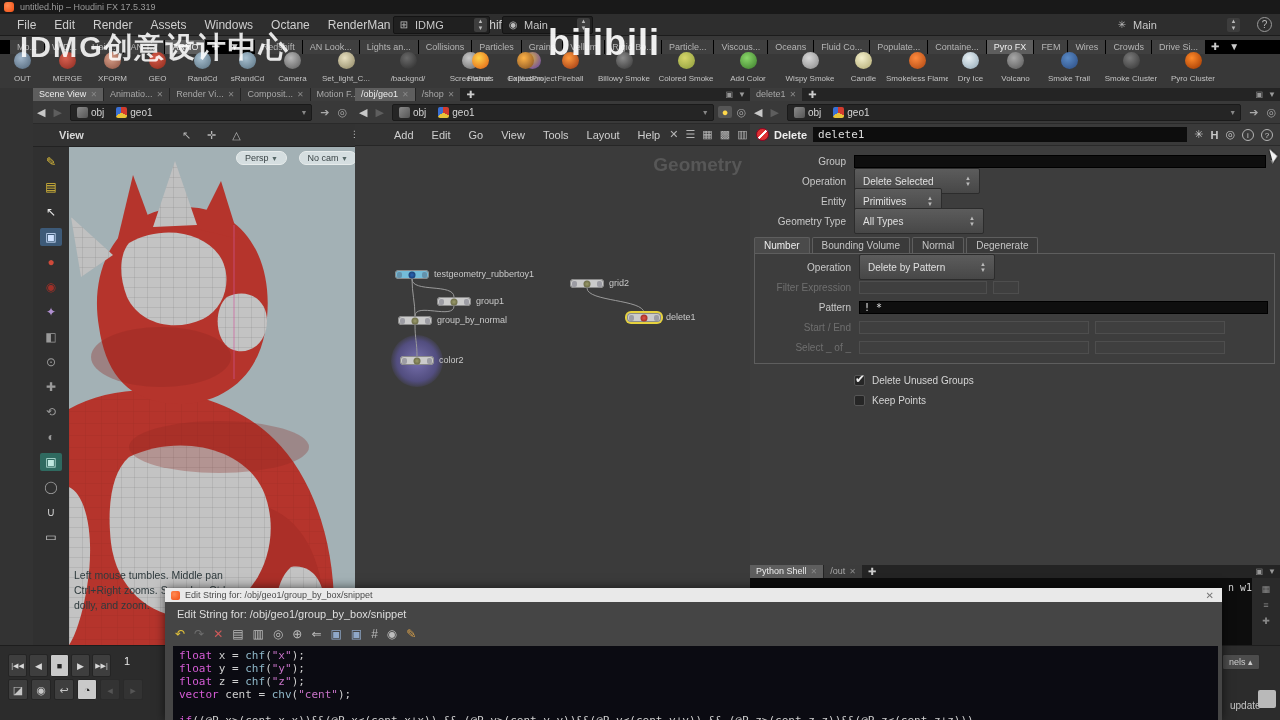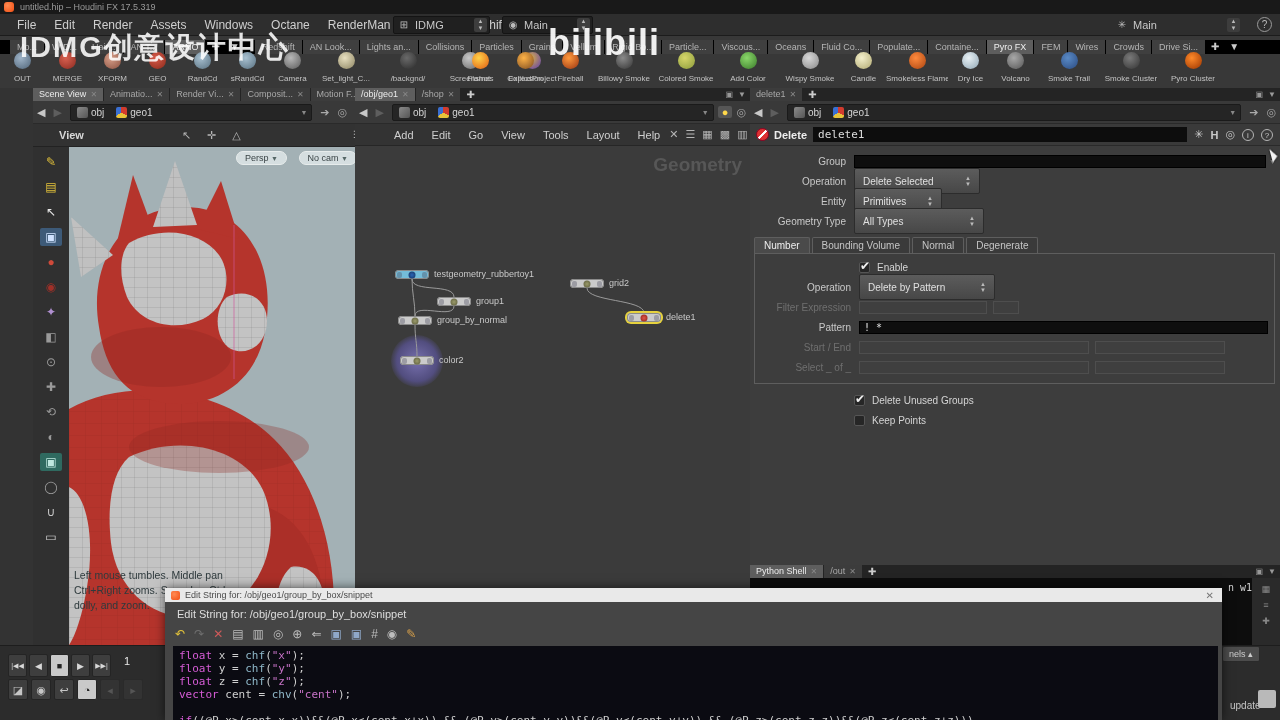--- a/index.html
+++ b/index.html
@@ -181,21 +181,21 @@
     border-top:1px solid #1d1d1d; }
   .tbtn { position:absolute; width:19px; height:23px; background:#3e3e3e; border:1px solid #242424;
     border-radius:2px; color:#d8d8d8; font-size:9px; text-align:center; line-height:22px; }
   .tbtn.lit { background:#c9c9c9; color:#222; }
   #frame-num { position:absolute; left:124px; top:9px; color:#e8e8e8; font-size:11px; }
   #play-row2 { position:absolute; left:8px; top:33px; display:flex; gap:3px; }
   .sbtn { width:20px; height:21px; background:#3e3e3e; border:1px solid #242424; border-radius:2px;
     color:#c5c5c5; font-size:11px; text-align:center; line-height:20px; }
   .sbtn.lit { background:#c9c9c9; color:#222; }
   .sbtn.dim { background:#333; color:#555; border-color:#2a2a2a; }
-  #panels-btn { position:absolute; left:1222px; top:0; height:16px; background:#4c4c4c;
+  #panels-btn { position:absolute; left:1222px; top:8px; height:16px; background:#4c4c4c;
     border:1px solid #2a2a2a; border-radius:2px; color:#ccc; font-size:9px; line-height:14px;
     padding:0 6px; }
   #update-frag { position:absolute; left:1230px; top:54px; color:#c5c5c5; font-size:10px; }
   #corner-box { position:absolute; left:1258px; top:44px; width:18px; height:18px;
     background:#b9b9b9; border-radius:2px; }
 
   
   #editwin { position:absolute; left:165px; top:588px; width:1057px; height:132px; z-index:30;
     background:#454545; box-shadow:0 0 10px rgba(0,0,0,.6); }
   #ew-titlebar { position:absolute; left:0; top:0; right:0; height:14px; background:#e9e9e9;
@@ -645,25 +645,20 @@
         </div>
       <div id="folder-tabs">
           <span class="ftab active">Number</span>
           <span class="ftab">Bounding Volume</span>
           <span class="ftab">Normal</span>
           <span class="ftab">Degenerate</span>
         </div>
       <div id="folder-box">
         <div id="rows-tab">
             <div class="prow">
-              <div class="plabel"></div>
-              <span class="chk on"></span>
-              <span class="chktext">Enable</span>
-            </div>
-            <div class="prow">
               <div class="plabel">Operation</div>
               <span class="drop" style="width: 136px;">
                 <span>Delete by Pattern</span>
                 <span class="spin2" style="white-space: pre;">▲
 ▼</span>
               </span>
             </div>
             <div class="prow dim">
               <div class="plabel">Filter Expression</div>
               <span class="field dimf" style="width: 128px; margin-right: 6px;"></span>

